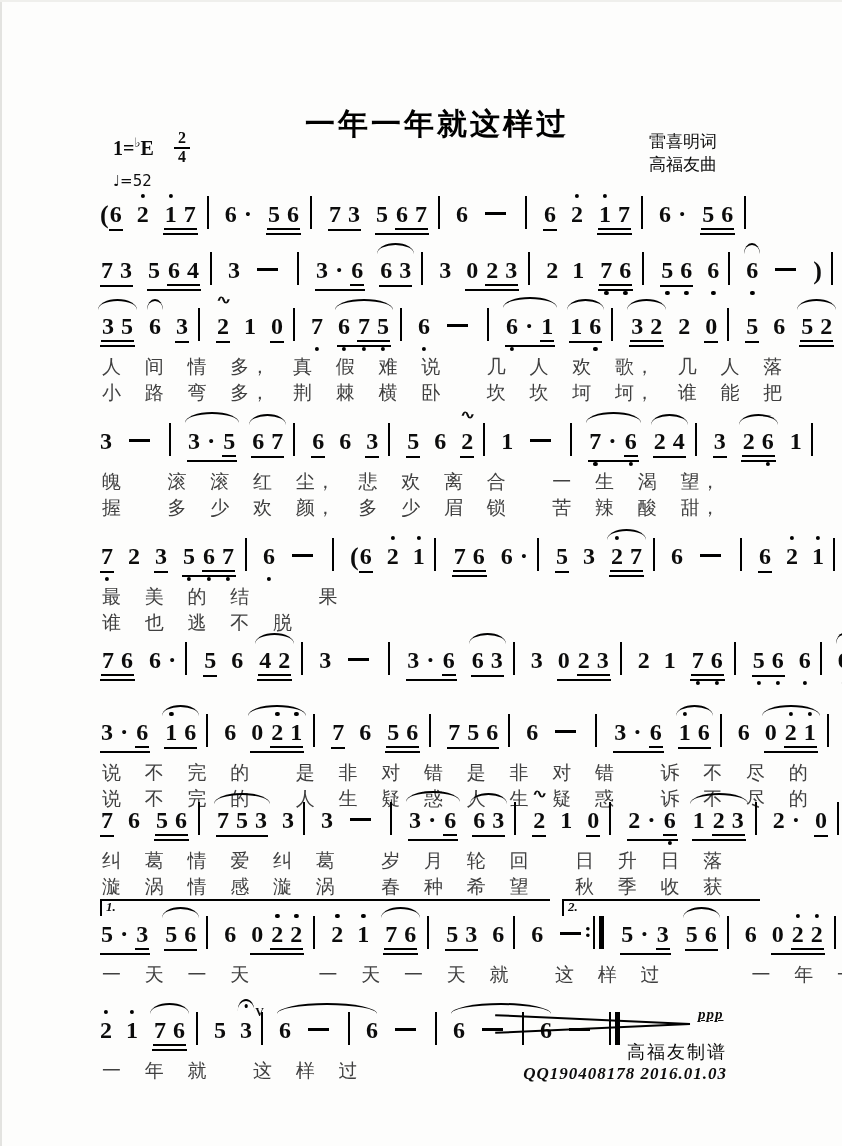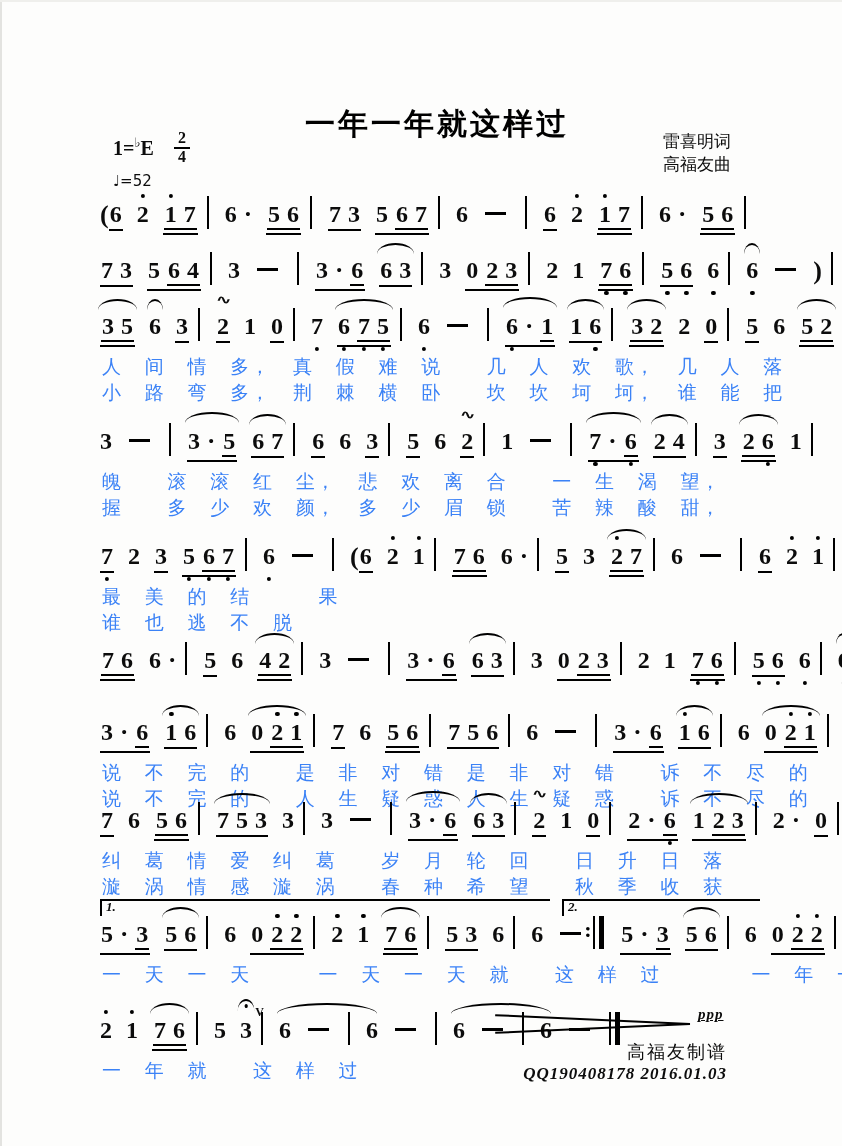--- a/index.html
+++ b/index.html
@@ -8,21 +8,21 @@
   
   .title{position:absolute;top:88px;left:0;width:100%;text-align:center;margin:16px;
          font:700 30px "Liberation Sans","DejaVu Sans",sans-serif;letter-spacing:3px;color:#000;}
   .keyrow{position:absolute;top:130px;left:113px;white-space:nowrap;}
   .keysig{display:inline-block;font:700 20px "Liberation Serif",serif;vertical-align:middle;}
   .keysig sup{font:700 13px "DejaVu Sans",sans-serif;vertical-align:8px;}
   .meter{display:inline-block;margin-left:16px;text-align:center;vertical-align:middle;}
   .meter span{display:block;font:700 16px "Liberation Serif",serif;line-height:1.0;padding:0 4px;}
   .meter .mtop{border-bottom:2.5px solid #000;padding-bottom:1px;}
   .tempo{position:absolute;top:172px;left:113px;font:400 15px "DejaVu Sans",sans-serif;}
-  .credits{position:absolute;top:131px;right:111px;text-align:right;
+  .credits{position:absolute;top:131px;right:125px;text-align:right;
            font:400 17px "Liberation Sans",sans-serif;line-height:1.35;margin-left:32px;}
   
   .sys{position:absolute;left:100px;width:660px;height:110px;}
   .notation{position:relative;white-space:nowrap;font-weight:700;height:40px;}
   .nt{display:inline-block;position:relative;font:700 24px "Liberation Serif","DejaVu Serif",serif;
       line-height:1.05;vertical-align:baseline;}
   .grp{display:inline-block;position:relative;border-bottom:2.2px solid #000;
        padding:0 1px 2px 1px;vertical-align:baseline;}
   .grp .grp{border-bottom-width:2px;padding-bottom:1px;margin-bottom:1px;text-decoration:underline;}
   .sp{display:inline-block;width:7px;}
@@ -41,21 +41,21 @@
        border-top:2px solid #000;border-radius:55% 55% 0 0/100% 100% 0 0;}
   .arcw::before{right:auto;width:100px;}
   .mord{position:absolute;top:-22px;left:50%;transform:translateX(-50%) scaleX(1.5);
         font:700 13px "DejaVu Sans",sans-serif;font-style:normal;letter-spacing:-1px;}
   .ferm{position:absolute;top:-19px;left:50%;transform:translateX(-50%);width:17px;height:10px;
         border-top:2.2px solid #000;border-radius:50% 50% 0 0/100% 100% 0 0;}
   .ferm::after{content:"";position:absolute;left:50%;top:3px;width:3.6px;height:3.6px;
         border-radius:50%;background:#000;transform:translateX(-50%);}
   .breath{position:absolute;top:-13px;right:-12px;font:700 12px "Liberation Serif",serif;font-style:normal;}
   .lyr{position:absolute;left:2px;white-space:pre;font:400 19px "Liberation Serif",serif;
-       word-spacing:17px;letter-spacing:1px;color:#3b82f6;}
+       word-spacing:17px;letter-spacing:1px;color:#404040;}
   .lyrA{top:46px;} .lyrB{top:72px;}
   .volta{position:absolute;top:-17px;height:15px;border-top:2px solid #000;border-left:2px solid #000;}
   .volta .vlab{position:absolute;left:4px;top:-2px;font:italic 700 13px "Liberation Serif",serif;}
   .hairpin{position:absolute;top:4px;left:395px;width:195px;height:14px;}
   .hairpin::before,.hairpin::after{content:"";position:absolute;left:0;width:100%;height:1.6px;
         background:#000;top:50%;transform-origin:right center;}
   .hairpin::before{transform:rotate(2.6deg);}
   .hairpin::after{transform:rotate(-2.6deg);}
   .ppp{position:absolute;top:-6px;left:598px;font:italic 700 15px "Liberation Serif",serif;letter-spacing:1px;text-decoration:underline;}
   

